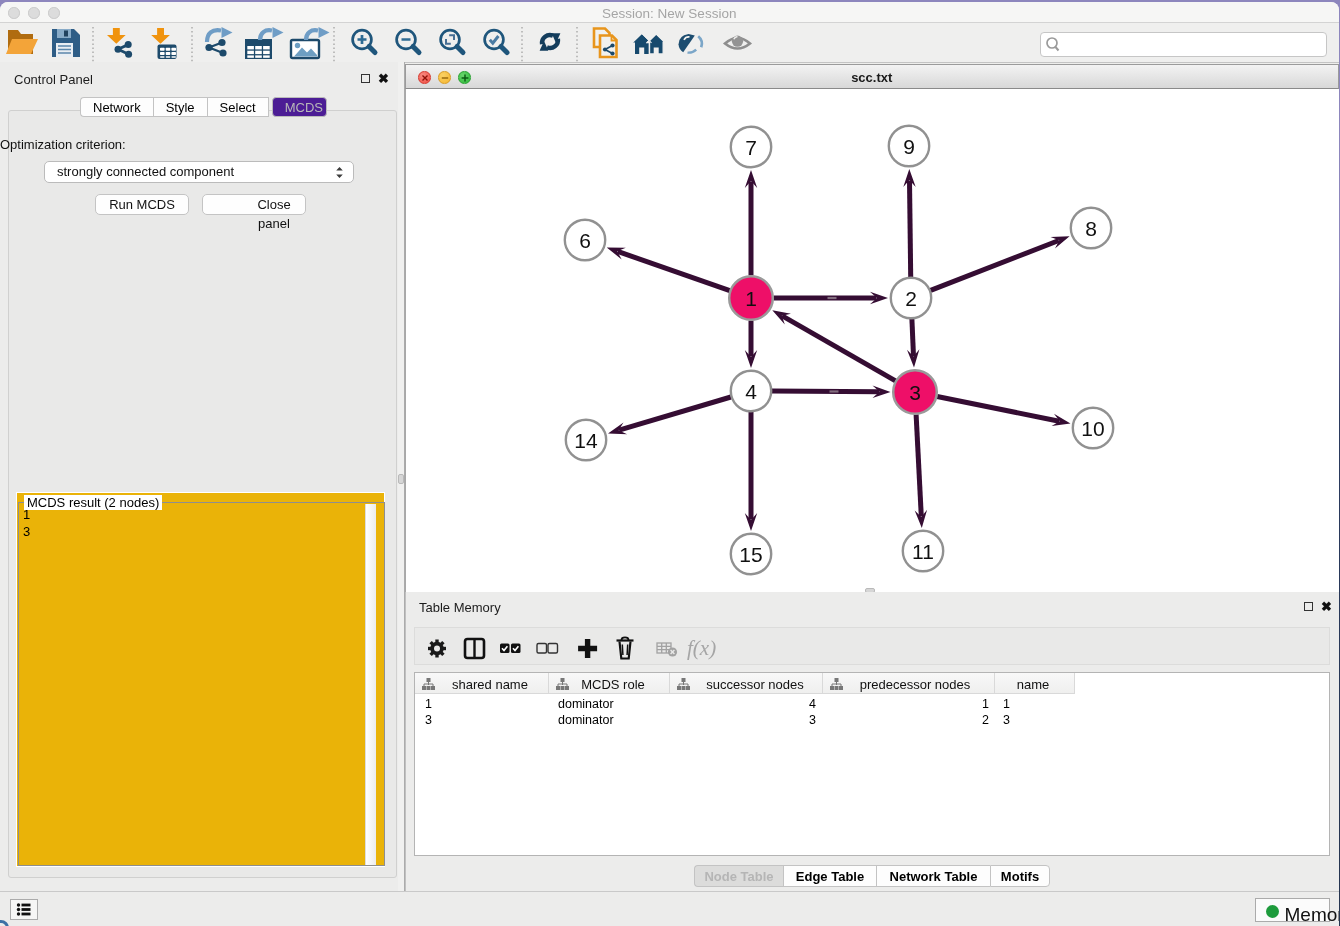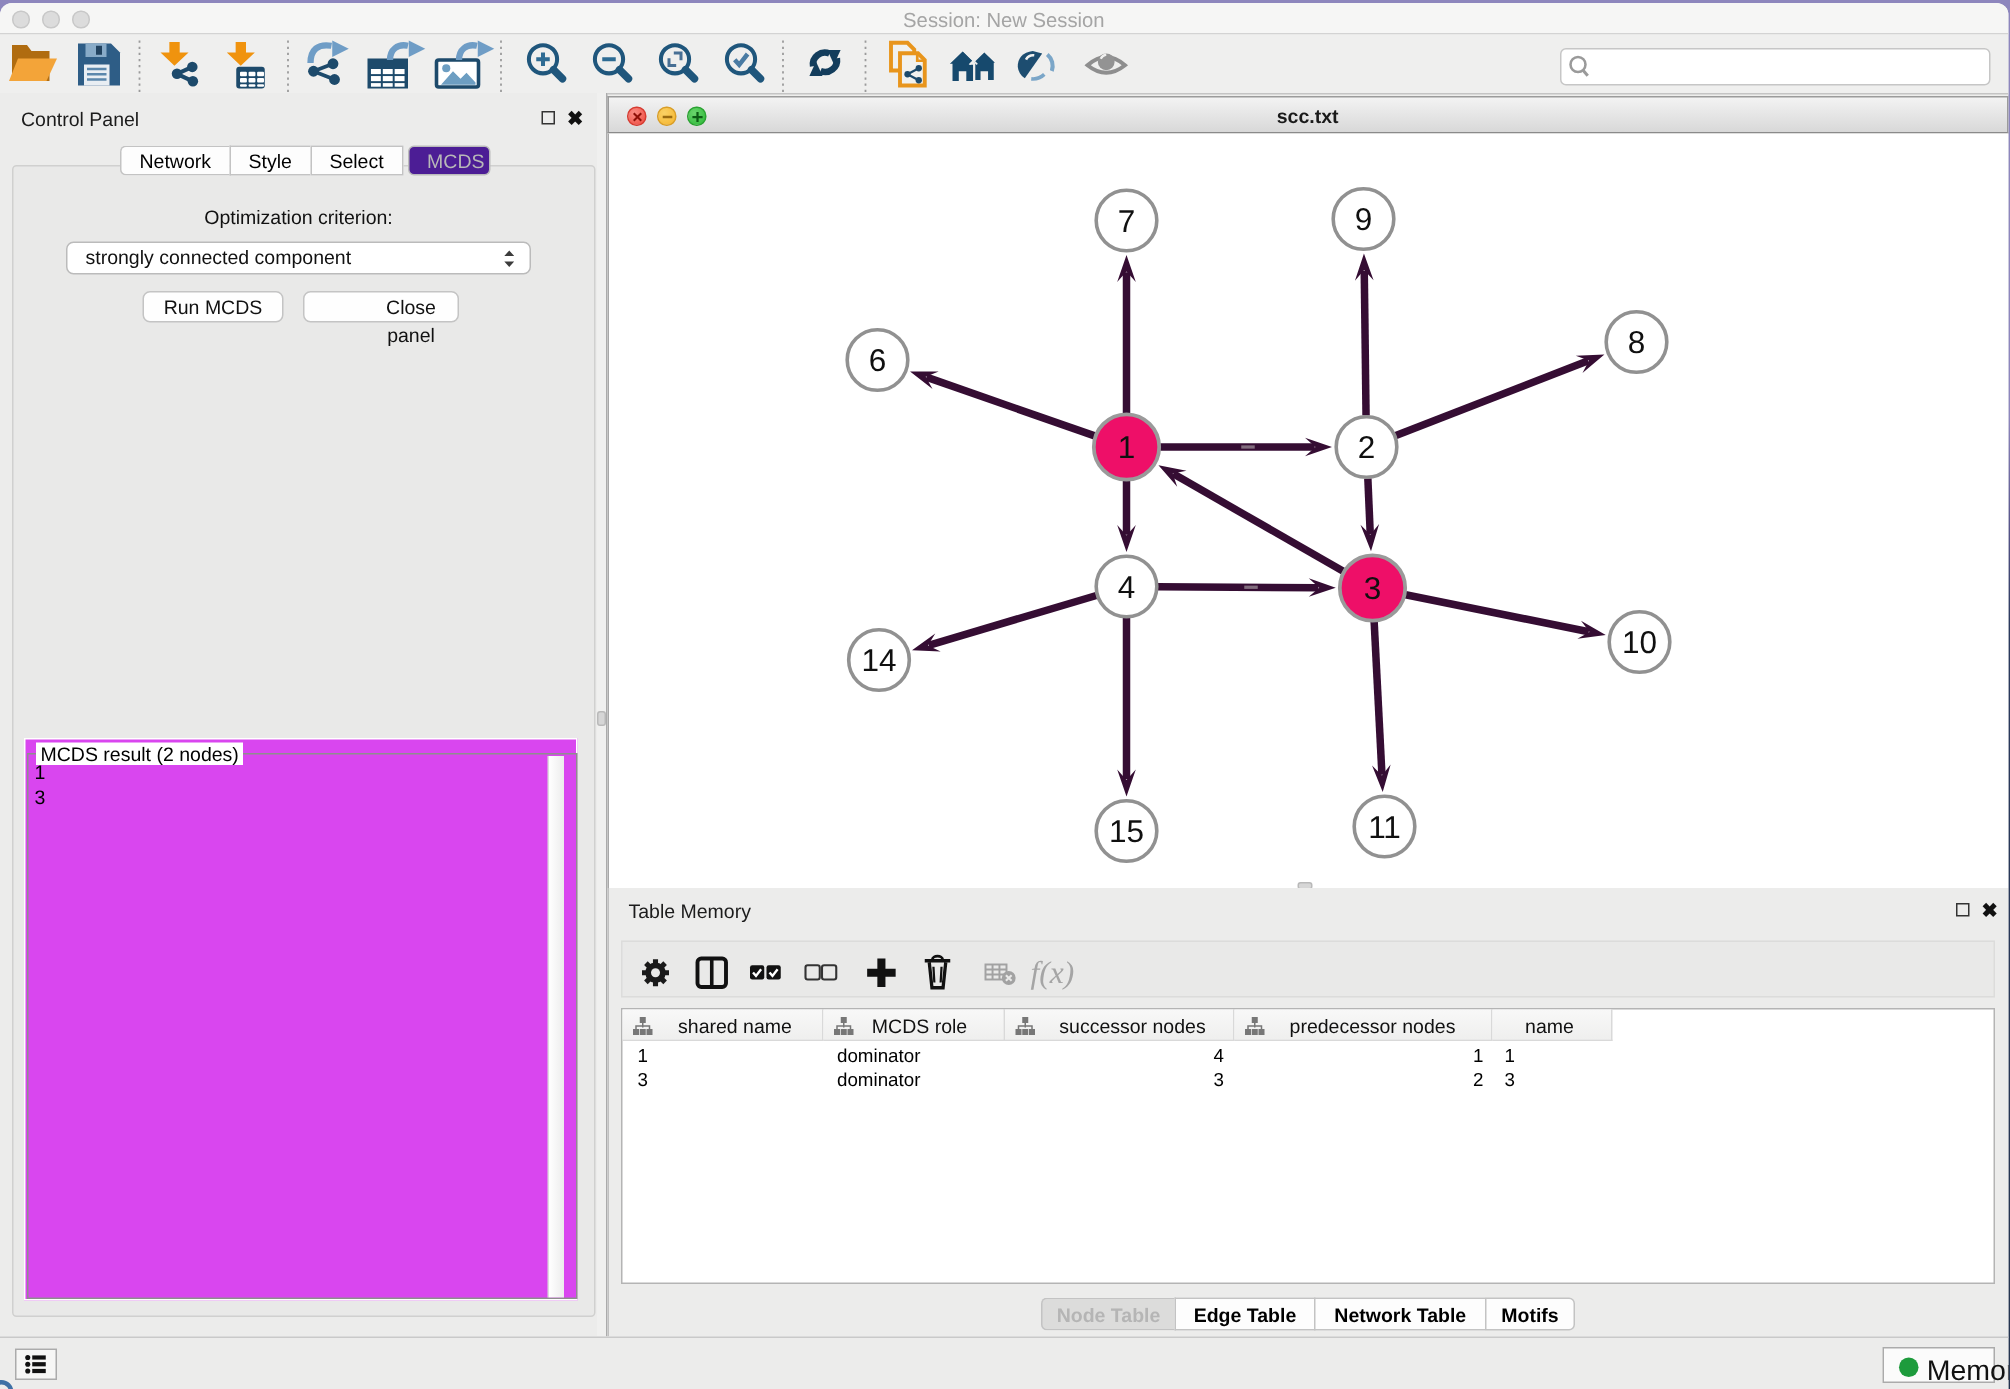--- a/index.html
+++ b/index.html
@@ -27,26 +27,26 @@
 .floatbtn { position:absolute; top:12px; width:9px; height:9px; border:1.5px solid #333; }
 .closex { position:absolute; top:9px; font-size:13px; font-weight:bold; color:#111; }
 
 .tabrow { position:absolute; display:flex; z-index:6; }
 .tab { font-size:13px; padding:2px 12px 3px 12px; background:#fdfdfd; border:1px solid #c3c3c3;
   border-right:none; color:#000; height:20px; line-height:15px; text-align:center; }
 .tab.first { border-radius:4px 0 0 4px; }
 .tab.sel { background:#4c1d95; color:#b8b8b8; border:1px solid #bbb; border-radius:4px; }
 #cpinner { position:absolute; left:8px; top:48px; width:389px; height:768px; background:#e9e9e8;
   border:1px solid #d0d0cf; border-radius:3px; }
-#optlabel { position:absolute; left:0; top:75px; width:100%; text-align:center; font-size:13px; color:#111; }
+#optlabel { position:absolute; left:0; top:75px; width:100%; text-align:left; font-size:13px; color:#111; }
 #dropdown { position:absolute; left:44px; top:99px; width:310px; height:22px; background:#fff;
   border:1px solid #bbb; border-radius:5px; font-size:13px; color:#111; line-height:20px; padding-left:12px; }
 .btn { position:absolute; height:21px; background:#fefefe; border:1px solid #c4c4c4; border-radius:5px;
   font-size:13px; color:#111; text-align:center; line-height:19px; }
-#mcdsbox { position:absolute; left:16px; top:430px; width:369px; height:375px; background:#d946ef;
+#mcdsbox { position:absolute; left:16px; top:430px; width:369px; height:375px; background:#eab308;
   border:1px solid #fff; }
 #mcdsborder { position:absolute; left:1px; top:9px; width:367px; height:364px; border:1px solid #8e8e8e; }
 #mcdslabel { position:absolute; left:7px; top:2px; background:#fff; padding:0 3px; font-size:13px; color:#000; }
 #mcdstext { position:absolute; left:6px; top:13px; font-size:13px; color:#000; line-height:17px; }
 #mcdsscroll { position:absolute; right:8px; top:11px; width:11px; height:361px;
   background:linear-gradient(90deg,#ffffff,#ececec); border-left:1px solid #ddd; }
 
 #vdivider { position:absolute; left:398px; top:60px; width:7px; height:829px; background:#f0f0ef; }
 #vline { position:absolute; left:6px; top:0; width:1px; height:829px; background:#ababab; }
 #vthumb { position:absolute; left:0px; top:412px; width:6px; height:10px; background:#d6d6d6;

